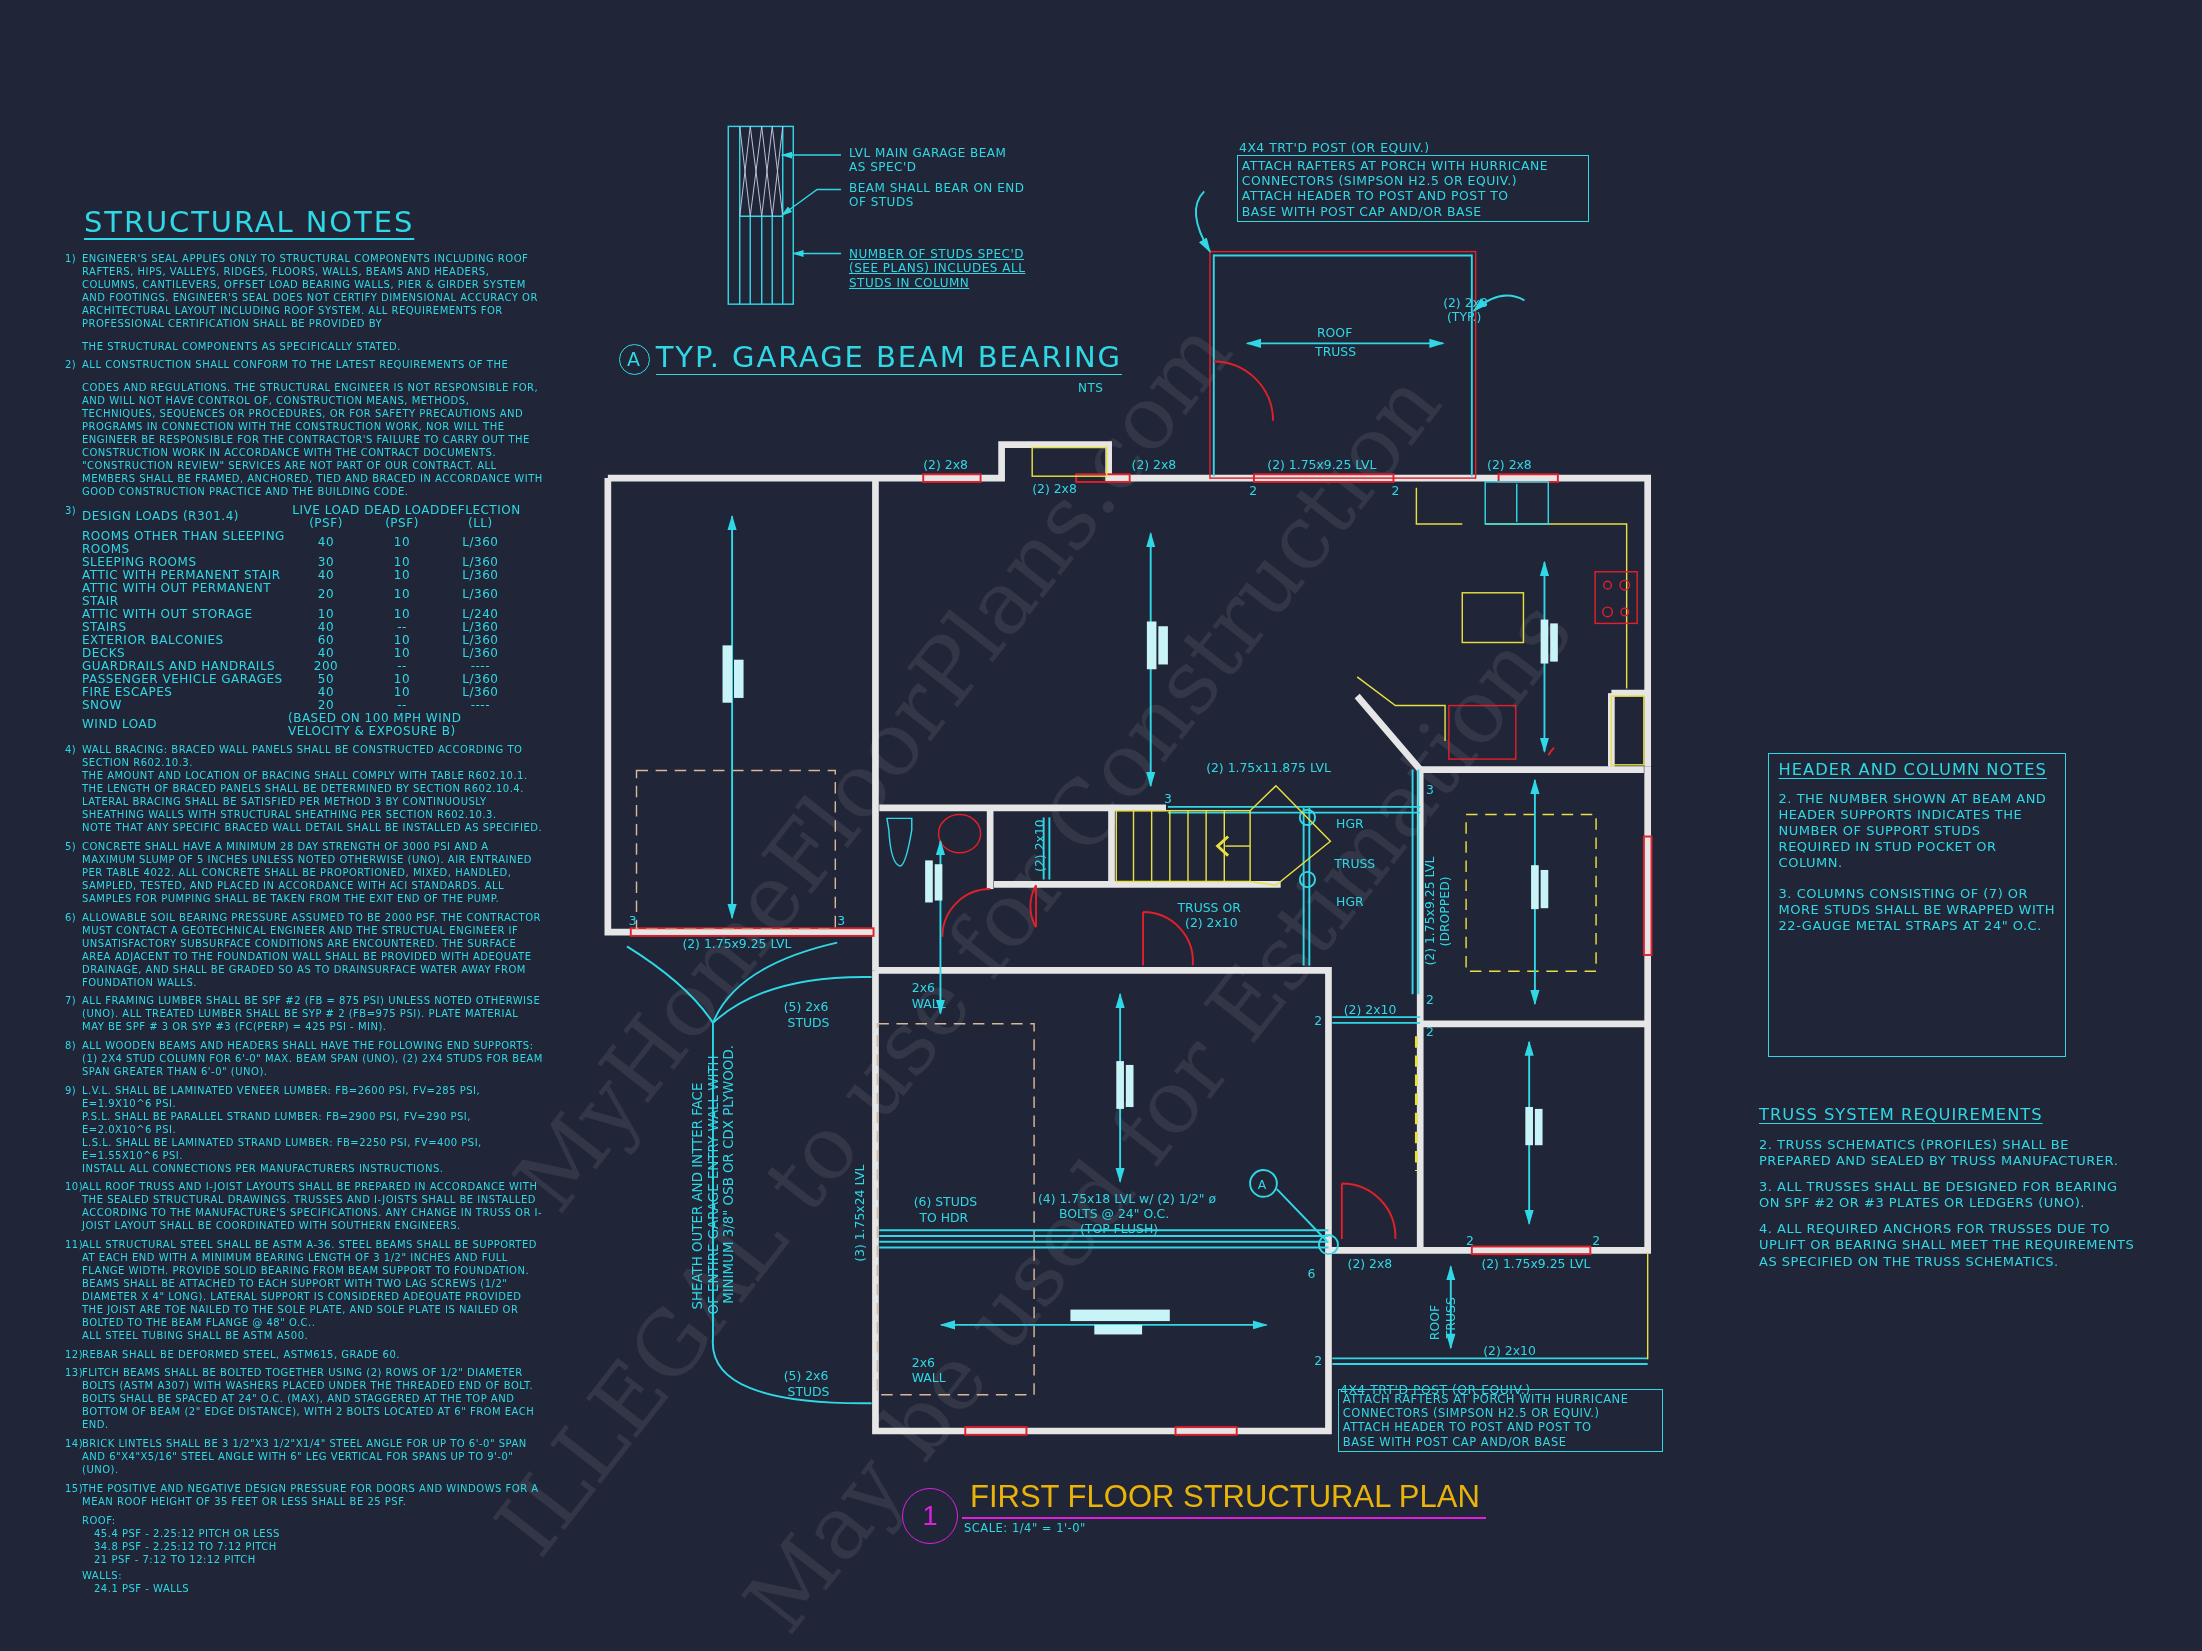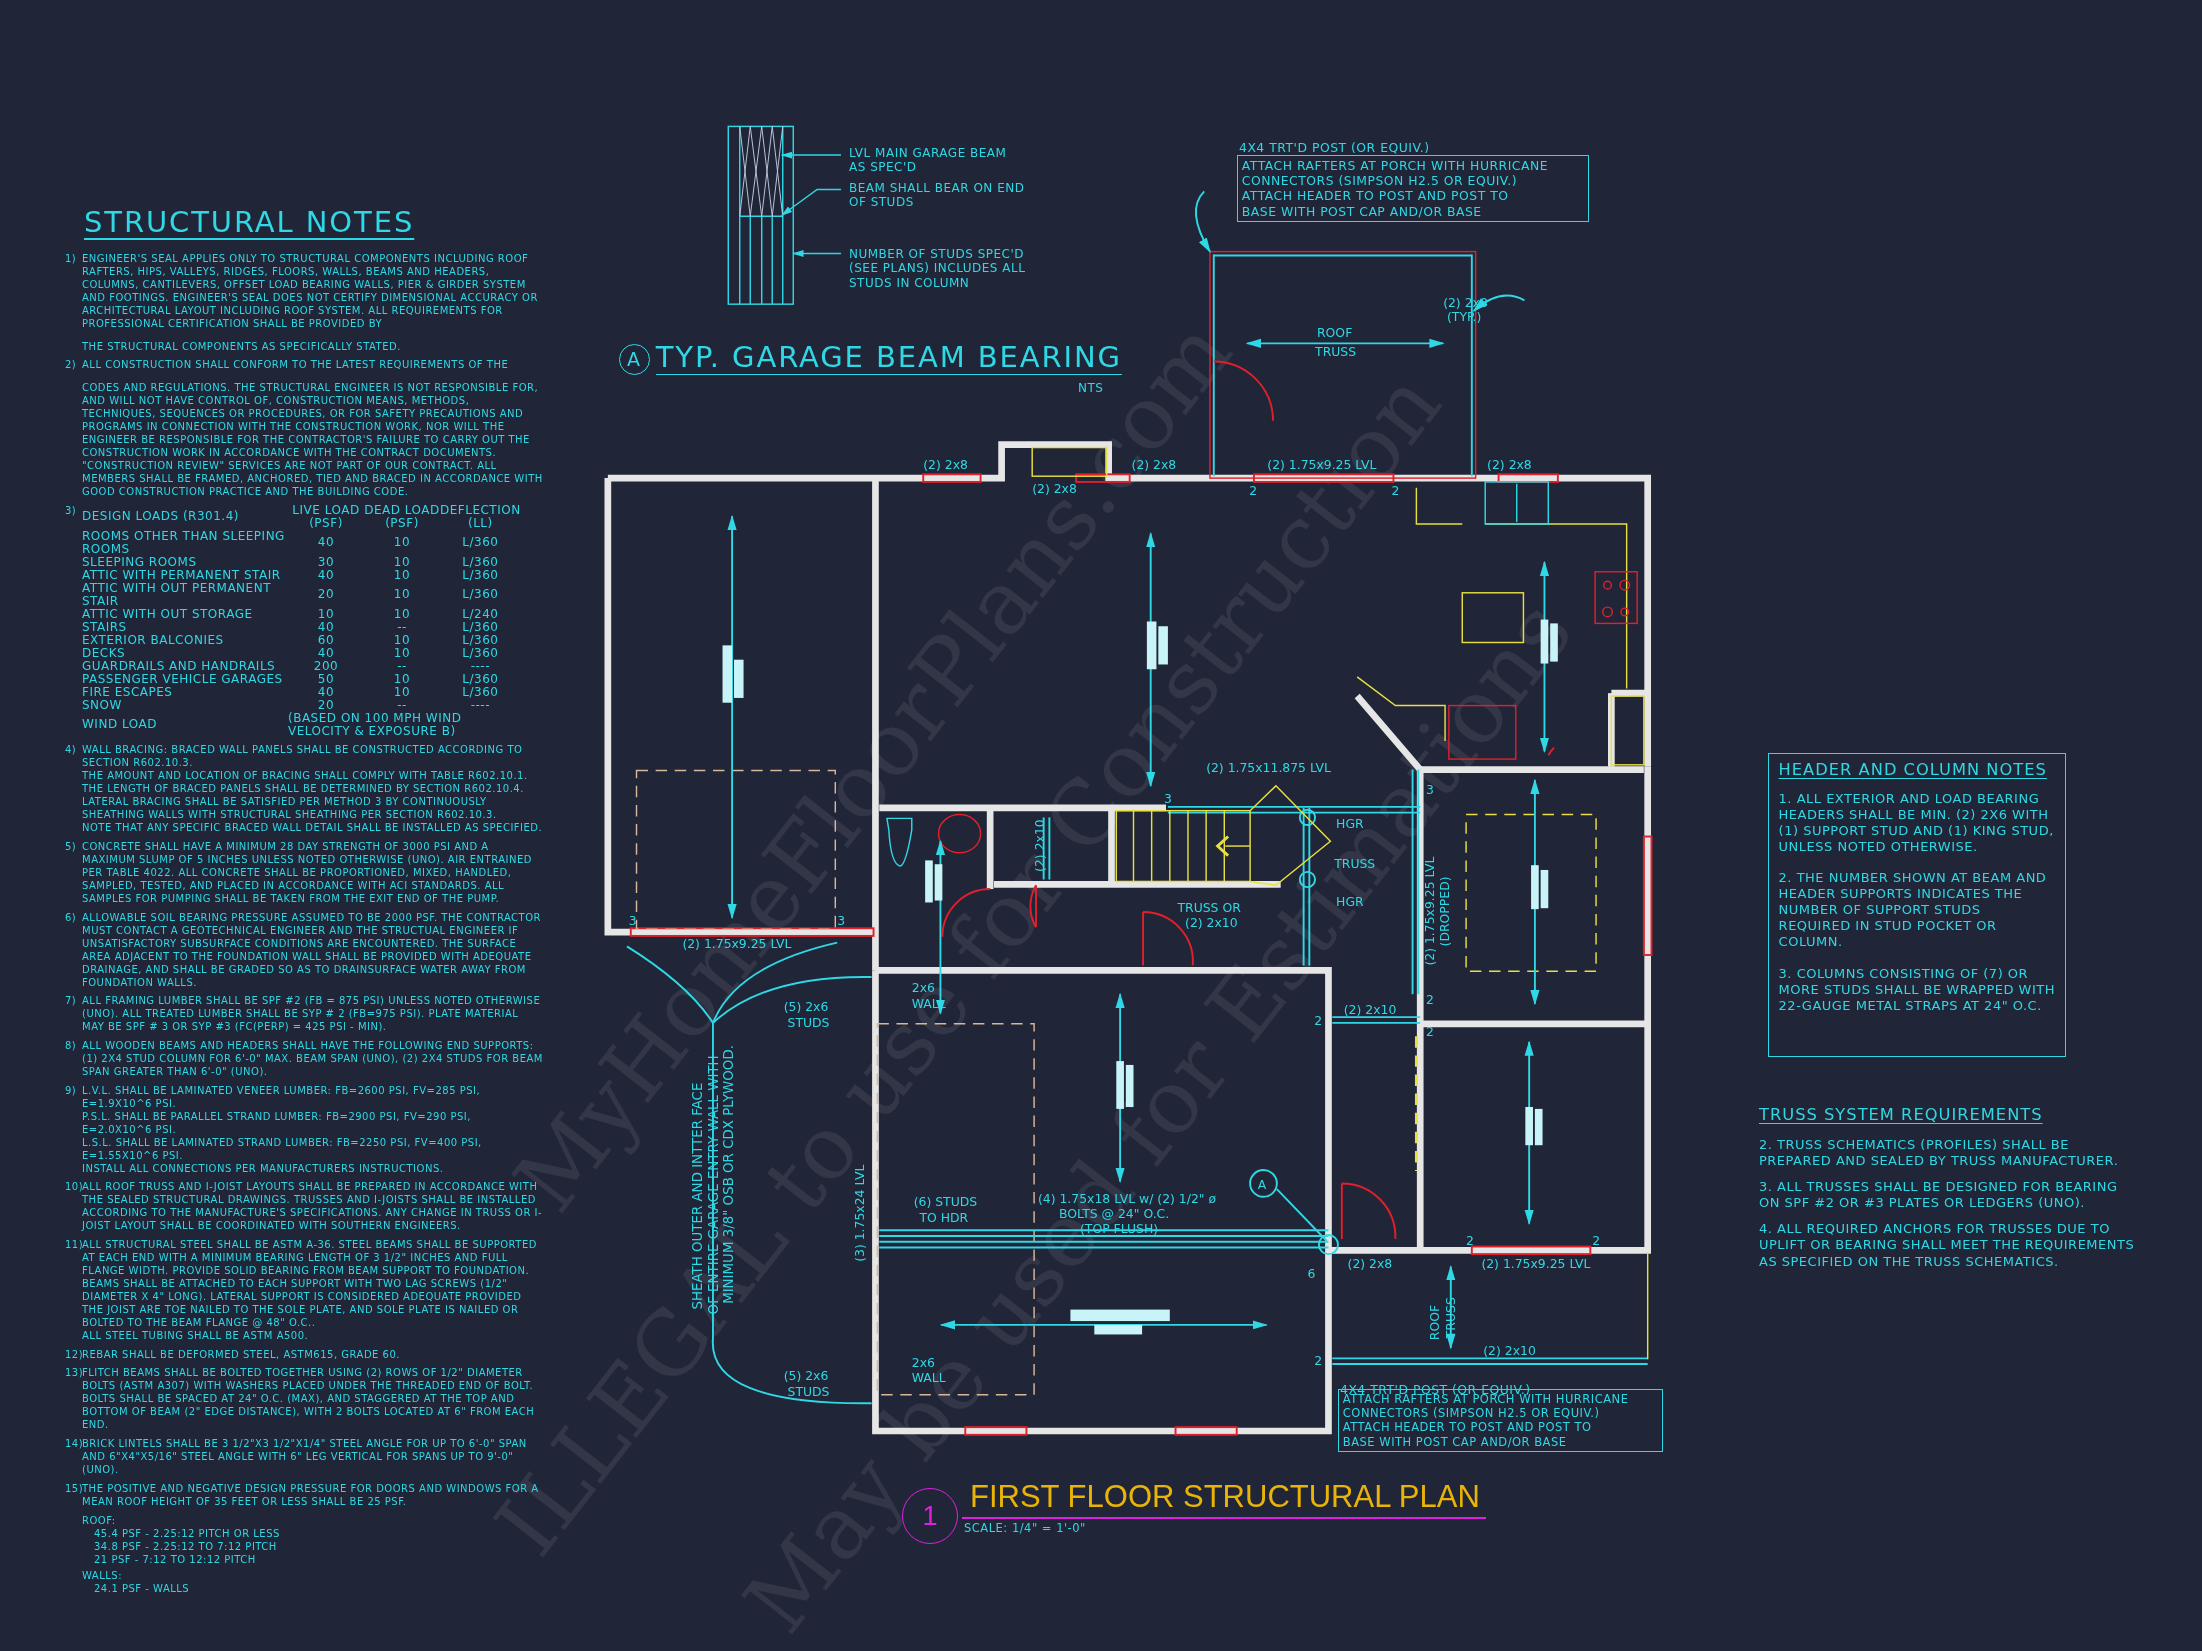--- a/index.html
+++ b/index.html
@@ -252,21 +252,21 @@
 </div>
 <div id="detA-nts" class="abs cad">NTS</div>
 <div class="abs cad callout" style="left:849px;top:146px;">
     <div>LVL MAIN GARAGE BEAM</div>
     <div>AS SPEC'D</div>
   </div>
 <div class="abs cad callout" style="left:849px;top:181px;">
     <div>BEAM SHALL BEAR ON END</div>
     <div>OF STUDS</div>
   </div>
-<div class="abs cad callout" style="left:849px;top:247px;">
+<div class="abs cad callout" style="left:849px;top:247px;text-decoration:underline;">
     <div>NUMBER OF STUDS SPEC'D</div>
     <div>(SEE PLANS) INCLUDES ALL</div>
     <div>STUDS IN COLUMN</div>
   </div>
 
 <div class="abs cad porch-box" style="left:1239px;top:140px;">4x4 TRT'D POST (OR EQUIV.)</div>
 <div class="abs cad porch-box note-box" style="left:1237px;top:155px;width:342px;padding:1.9px 3.8px;">
   <div>ATTACH RAFTERS AT PORCH WITH HURRICANE</div>
     <div>CONNECTORS (SIMPSON H2.5 OR EQUIV.)</div>
     <div>ATTACH HEADER TO POST AND POST TO</div>
@@ -275,21 +275,20 @@
 <div class="abs cad porch-box" style="left:1340px;top:1382px;">4x4 TRT'D POST (OR EQUIV.)</div>
 <div class="abs cad porch-box note-box" style="left:1338px;top:1389px;width:315px;padding:1.9px 3.8px;font-size:11.5px;line-height:14.3px;">
   <div>ATTACH RAFTERS AT PORCH WITH HURRICANE</div>
     <div>CONNECTORS (SIMPSON H2.5 OR EQUIV.)</div>
     <div>ATTACH HEADER TO POST AND POST TO</div>
     <div>BASE WITH POST CAP AND/OR BASE</div>
 </div>
 
 <div id="hc-box" class="abs cad note-box">
   <h3>HEADER AND COLUMN NOTES</h3>
-  <p>1. ALL EXTERIOR AND LOAD BEARING HEADERS SHALL BE MIN. (2) 2x6 WITH (1) SUPPORT STUD AND (1) KING STUD, UNLESS NOTED OTHERWISE.</p>
   <p>2. THE NUMBER SHOWN AT BEAM AND HEADER SUPPORTS INDICATES THE NUMBER OF SUPPORT STUDS REQUIRED IN STUD POCKET OR COLUMN.</p>
   <p>3. COLUMNS CONSISTING OF (7) OR MORE STUDS SHALL BE WRAPPED WITH 22-GAUGE METAL STRAPS AT 24" O.C.</p>
 </div>
 
 <div id="truss-sys" class="abs cad">
   <h3>TRUSS SYSTEM REQUIREMENTS</h3>
   <p>2. TRUSS SCHEMATICS (PROFILES) SHALL BE PREPARED AND SEALED BY TRUSS MANUFACTURER.</p>
   <p>3. ALL TRUSSES SHALL BE DESIGNED FOR BEARING ON SPF #2 OR #3 PLATES OR LEDGERS (UNO).</p>
   <p>4. ALL REQUIRED ANCHORS FOR TRUSSES DUE TO UPLIFT OR BEARING SHALL MEET THE REQUIREMENTS AS SPECIFIED ON THE TRUSS SCHEMATICS.</p>
 </div>

